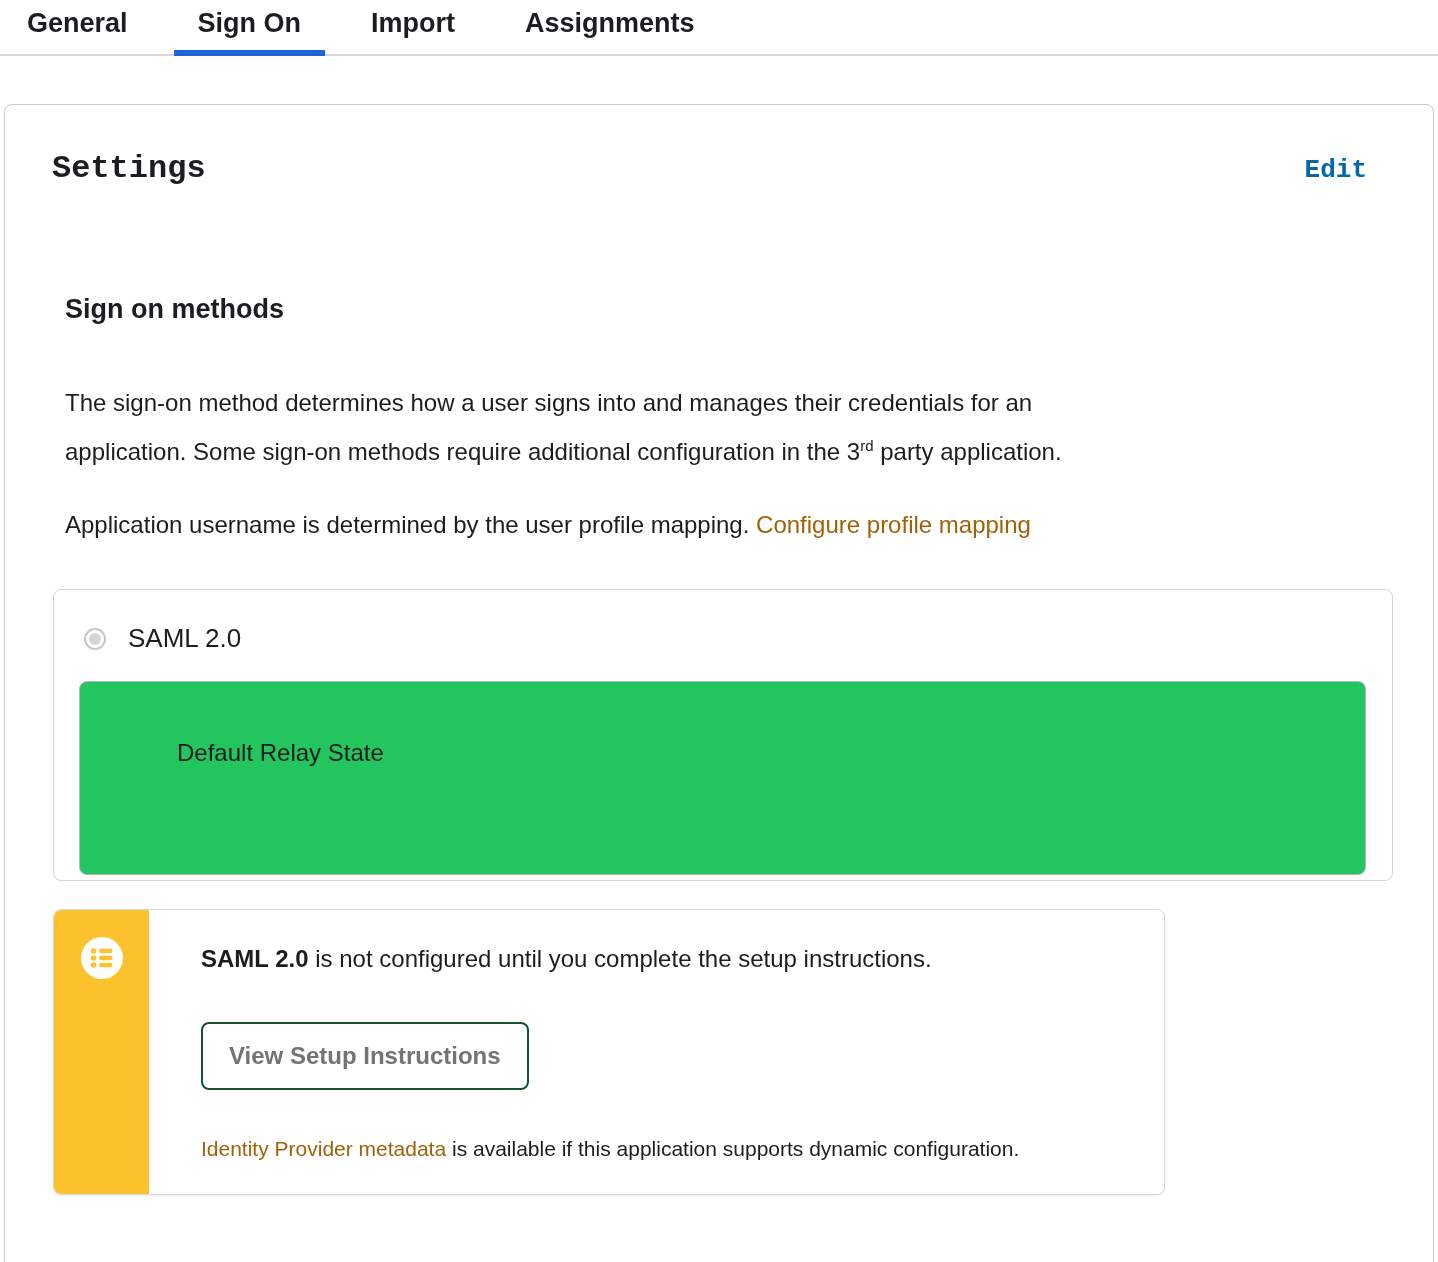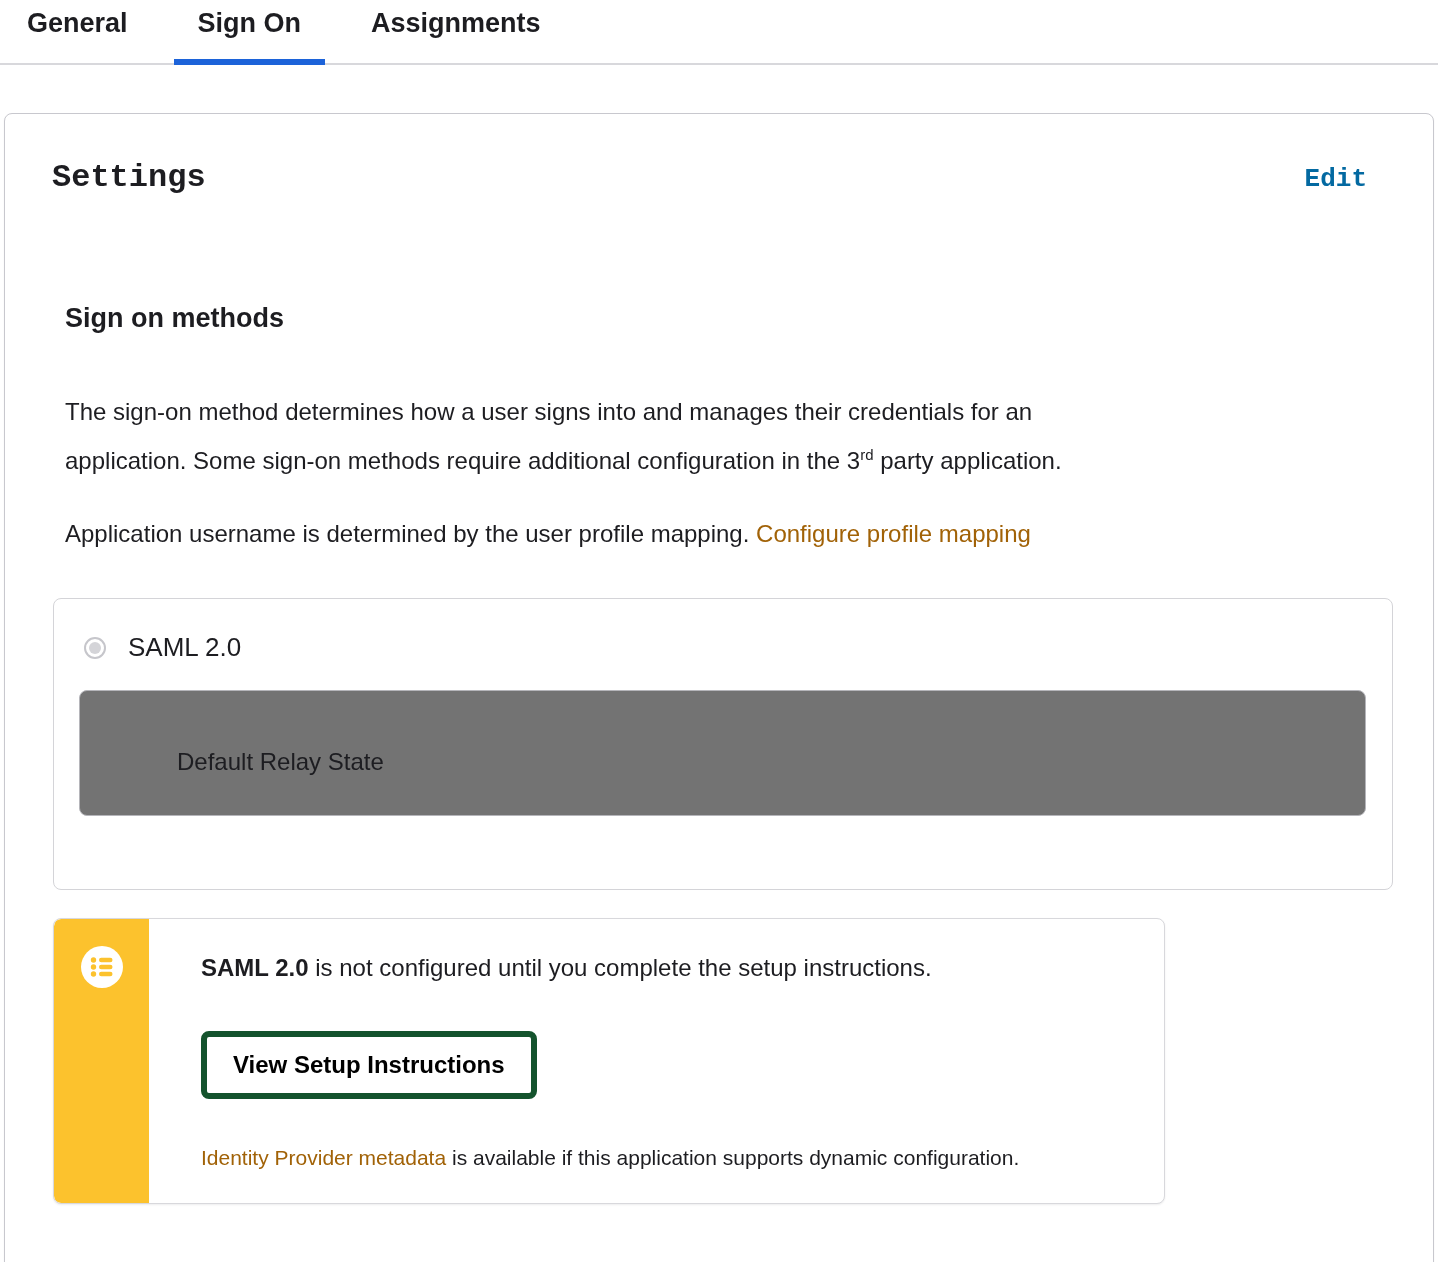--- a/index.html
+++ b/index.html
@@ -3,21 +3,21 @@
 <meta charset="utf-8">
 <style>
   * { box-sizing: border-box; margin: 0; padding: 0; }
   html, body { width: 1438px; height: 1262px; overflow: hidden; background: #fff; }
   body { font-family: "Liberation Sans", sans-serif; color: #1d1d21; }
 
   
   .tabbar {
     display: flex;
     align-items: flex-start;
-    height: 65px;
+    height: 56px;
     border-bottom: 2px solid #d8d8dc;
     padding-left: 3px;
   }
   .tab {
     position: relative;
     padding: 8px 24px 0 24px;
     margin-right: 22px;
     height: 100%;
     font-size: 27px;
     font-weight: 700;
@@ -103,25 +103,25 @@
     display: flex; align-items: center; justify-content: center;
     cursor: default;
     flex: 0 0 auto;
   }
   .radio .dot { width: 12px; height: 12px; border-radius: 50%; background: #d4d4d8; }
   .radio-label { font-size: 26px; }
 
   .relay-box {
     margin-top: 27px;
     width: 1287px;
-    height: 126px;
+    height: 194px;
     border: 1px solid #b5b5ba;
     border-radius: 8px;
     padding: 56px 0 0 97px;
-    background: #737373;
+    background: #22c55e;
   }
   .relay-label { font-size: 24px; line-height: 30px; }
 
   
   .warning-box {
     margin: 28px 0 0 48px;
     width: 1112px;
     min-height: 285px;
     border: 1px solid #d8d8dc;
     border-radius: 8px;
@@ -144,41 +144,42 @@
   .warning-text .b { font-weight: 700; }
 
   .setup-btn {
     margin-top: 48px;
     display: inline-flex;
     align-items: center;
     justify-content: center;
     height: 68px;
     padding: 0 26px;
     background: #fff;
-    border: 6px solid #14532d;
-    border-radius: 8px;
-    color: #000000;
+    border: 2px solid #14532d;
+    border-radius: 8px;
+    color: #737373;
     font-family: "Liberation Sans", sans-serif;
     font-size: 24px;
     font-weight: 700;
     cursor: pointer;
   }
 
   .metadata-line {
     margin-top: 44px;
     font-size: 21px;
     line-height: 30px;
   }
 </style>
 </head>
 <body>
 
 <nav class="tabbar">
   <div class="tab">General</div>
   <div class="tab active">Sign On</div>
+  <div class="tab">Import</div>
   <div class="tab">Assignments</div>
 </nav>
 
 <section class="card">
 
   <div class="card-header">
     <h1 class="card-title">Settings</h1>
     <a class="edit-link">Edit</a>
   </div>
 

